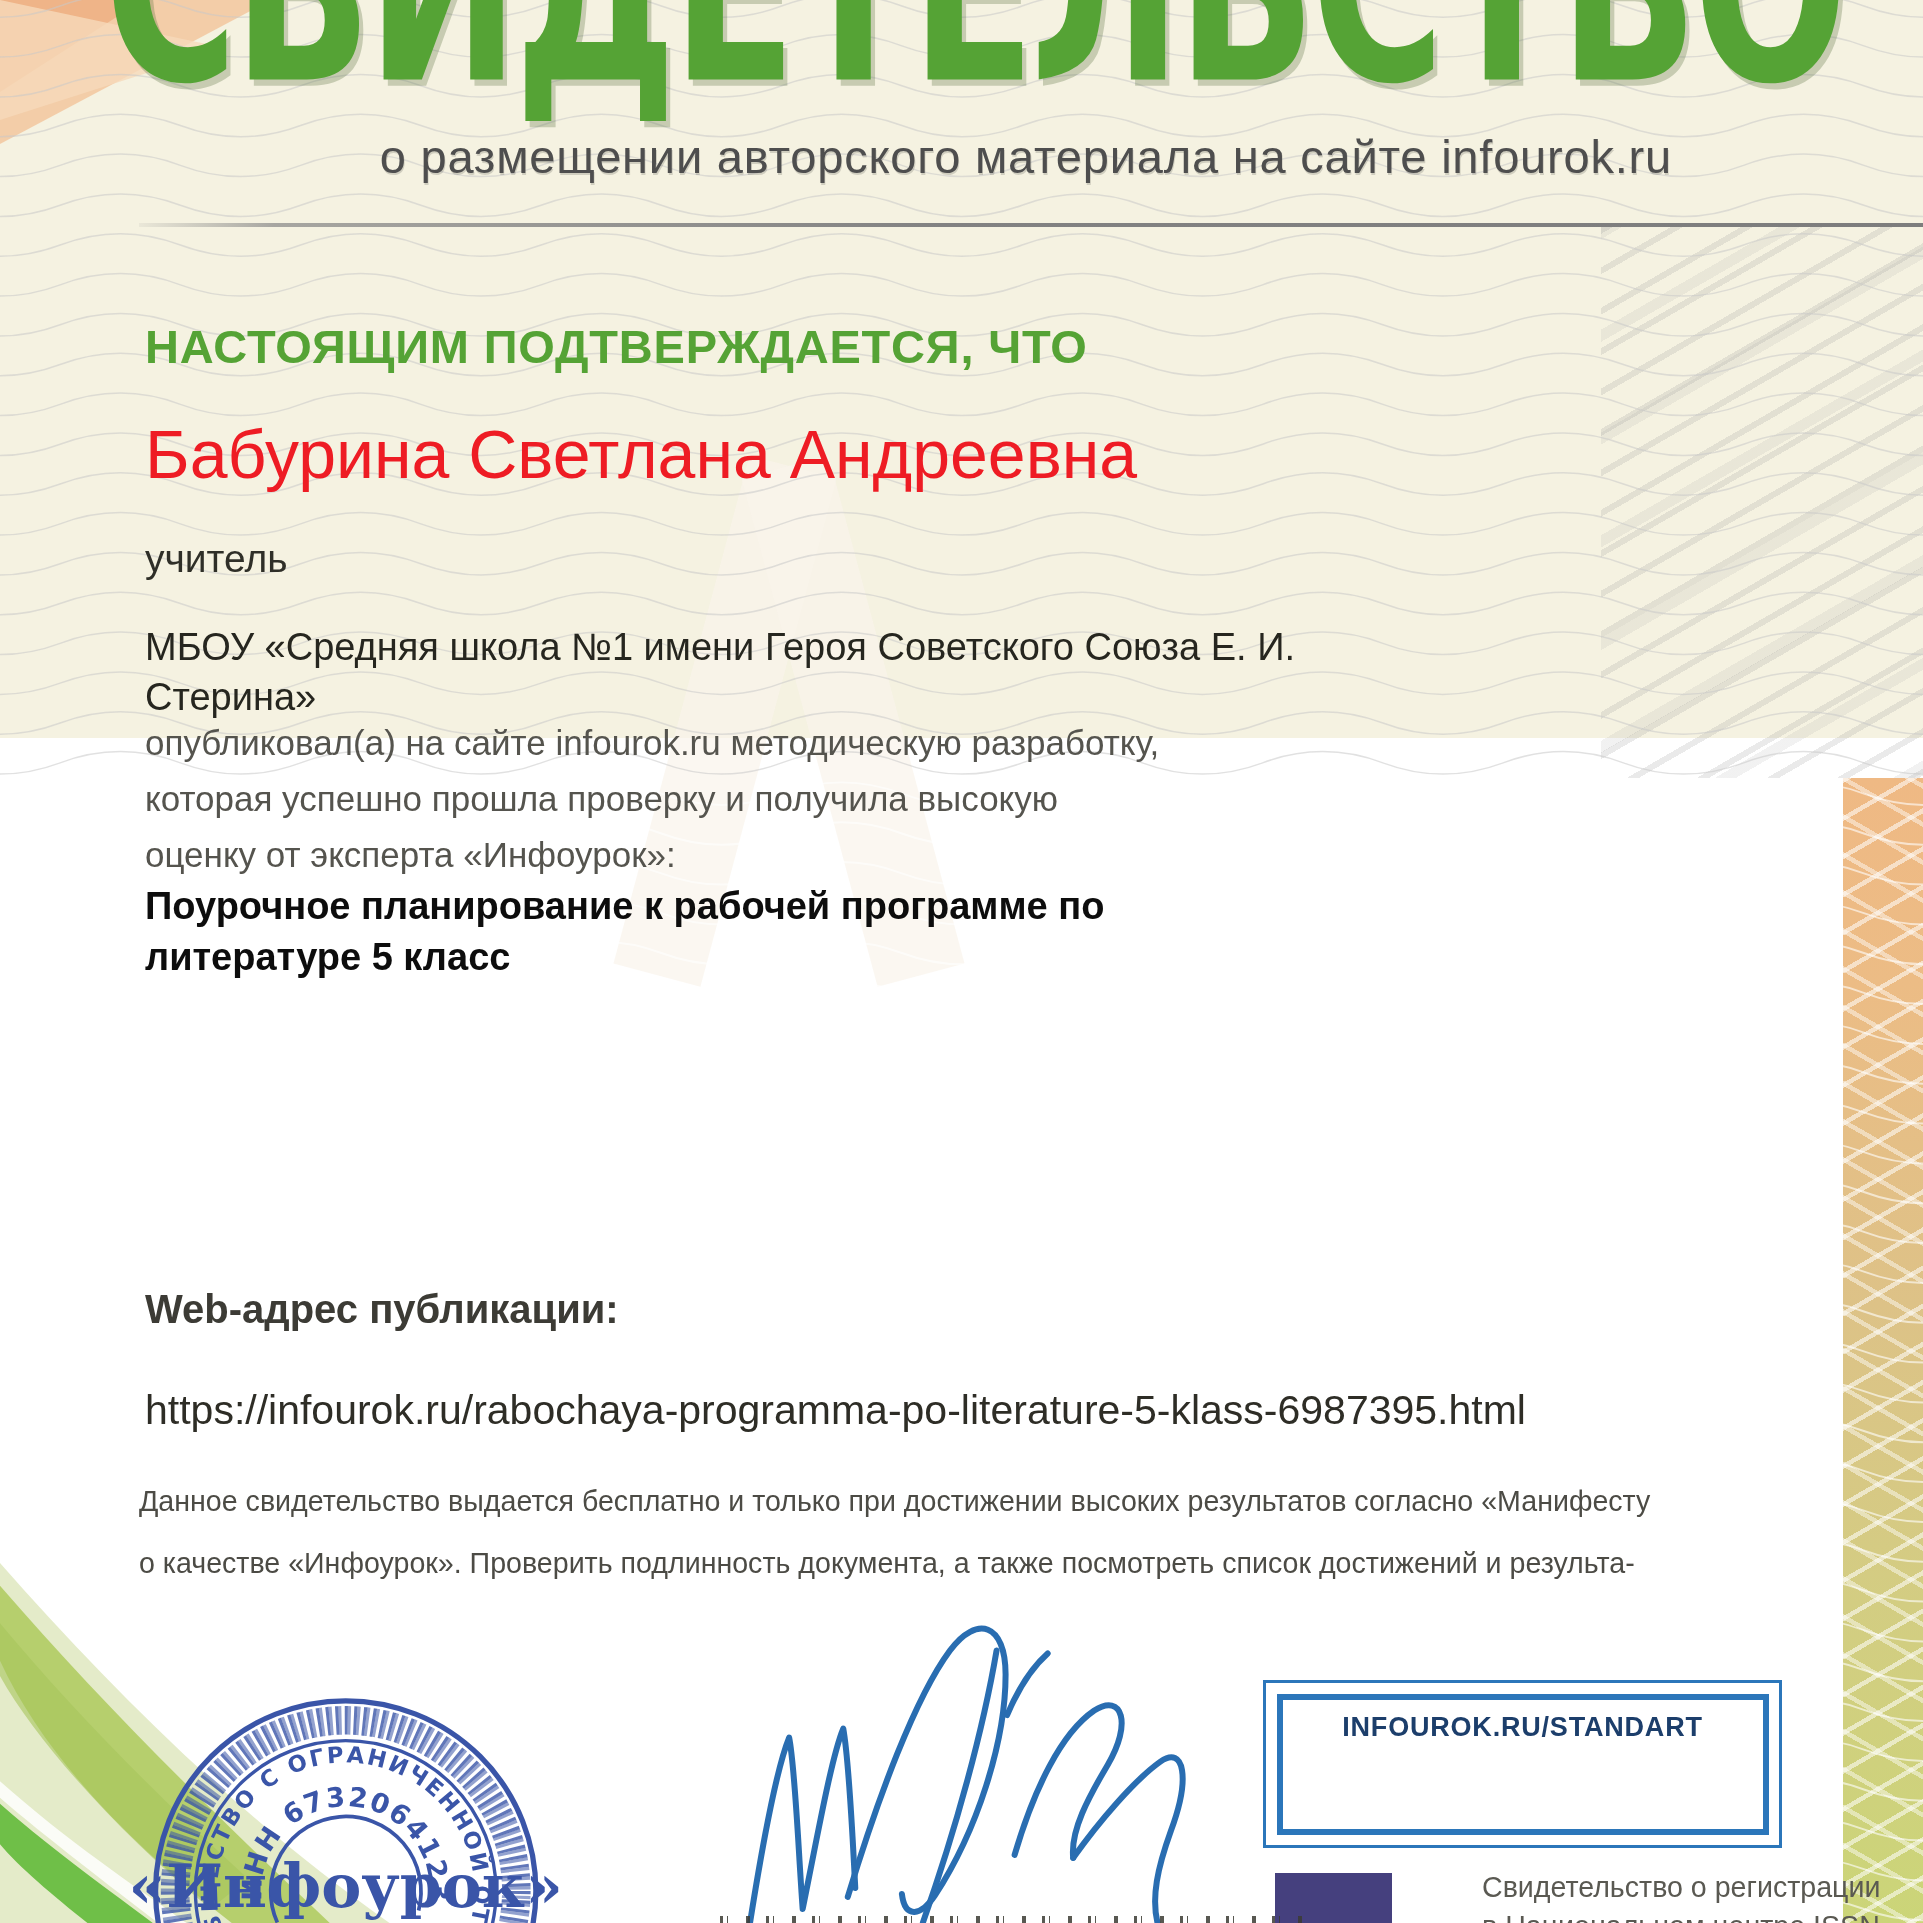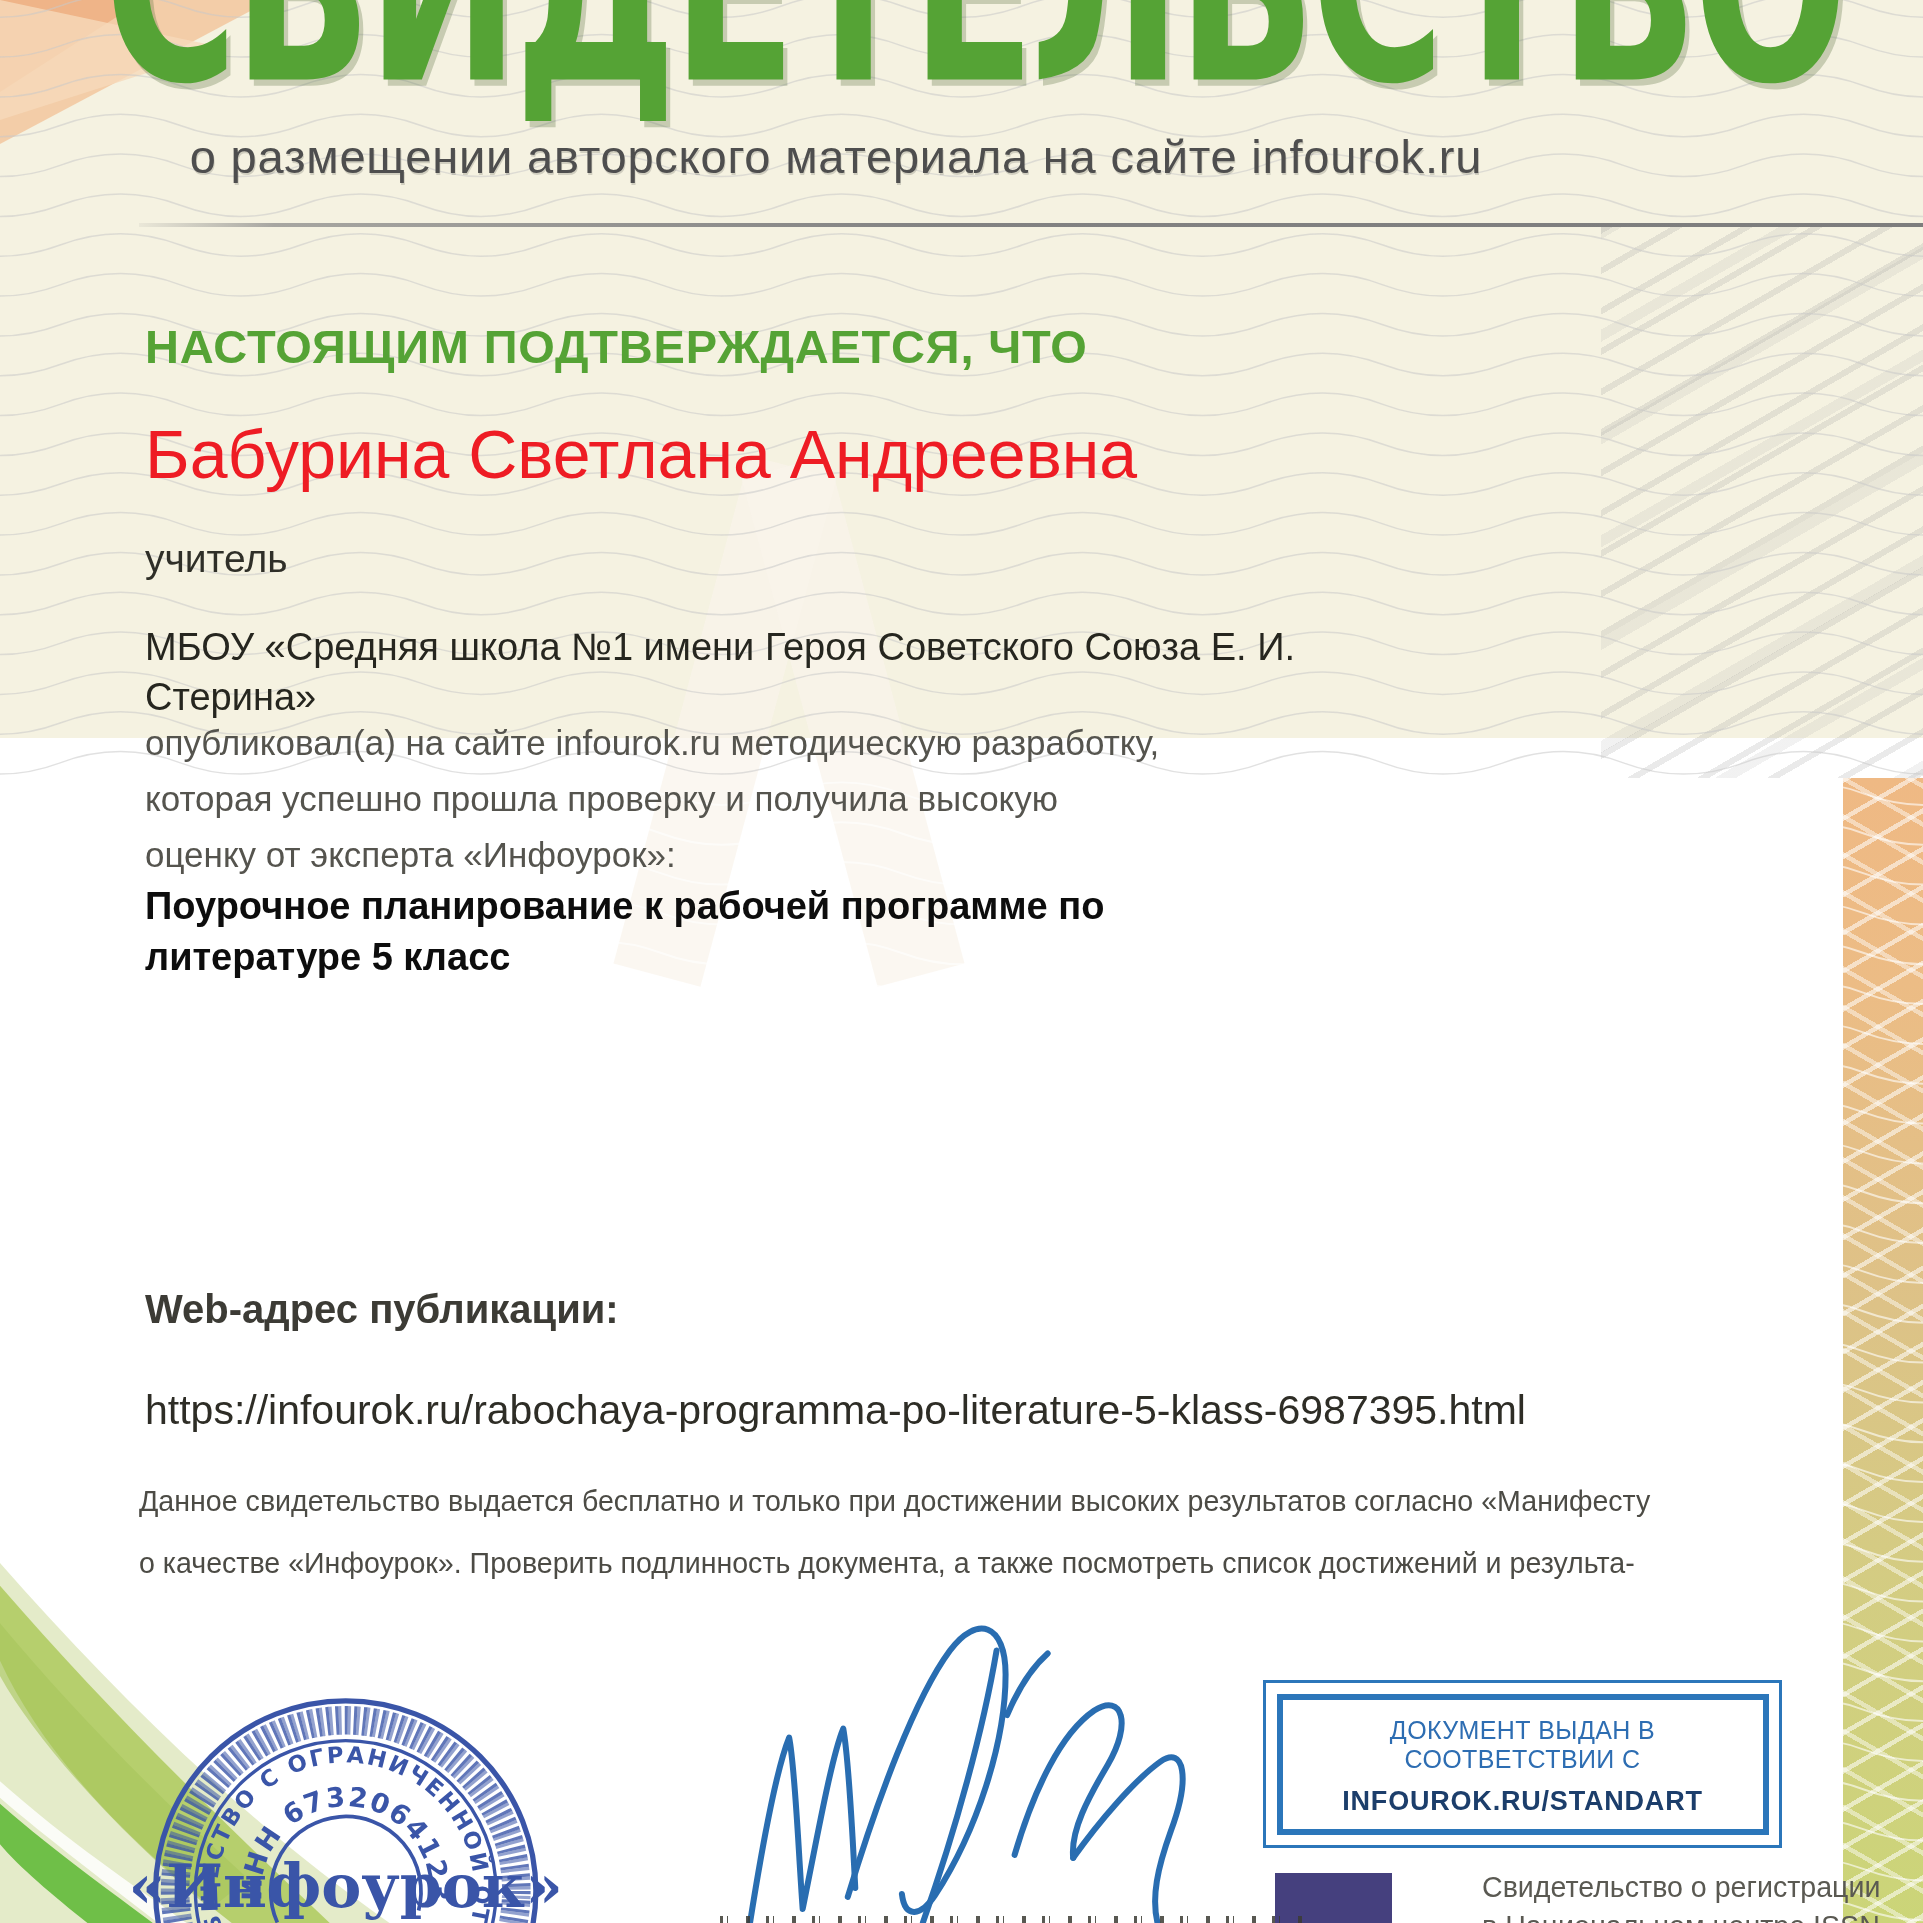--- a/index.html
+++ b/index.html
@@ -42,21 +42,21 @@
        transform:rotate(-15deg);}
 
   .divider{left:139px;top:223px;width:1785px;height:3.8px;
     background:linear-gradient(90deg,rgba(140,140,140,.1) 0,rgba(134,134,134,.7) 135px,#828282 45%,#7d7d7d 100%);}
 
   
   .big-title{left:104px;top:-144px;font-family:"DejaVu Sans",sans-serif;font-weight:bold;
     font-size:192px;line-height:1;letter-spacing:-5.3px;color:#55a335;white-space:nowrap;
     transform:scale(.95,1.38);transform-origin:0 0;
     text-shadow:4.5px 4.5px 0 rgba(80,105,55,.28);}
-  .subtitle{left:0;top:129px;width:1672px;text-align:center;font-size:47px;color:#4e4e4e;
+  .subtitle{left:0;top:129px;width:1672px;text-align:right;font-size:47px;color:#4e4e4e;
     letter-spacing:0.8px;text-shadow:0.8px 1.5px 0 rgba(0,0,0,.15);}
   .confirm{left:145px;top:319px;font-size:47px;font-weight:bold;color:#55a335;letter-spacing:0.8px;}
   .name{left:145px;top:415px;font-size:68px;color:#ee1c24;}
   .role{left:145px;top:537px;font-size:39px;color:#2f2f28;}
   .school{left:145px;top:622px;font-size:38px;line-height:50px;color:#26261f;}
   .statement{left:145px;top:715px;font-size:35px;line-height:56px;color:#55544e;}
   .work{left:145px;top:881px;font-size:38px;font-weight:bold;line-height:51px;color:#0d0d0d;}
   .web-heading{left:145px;top:1287px;font-size:40px;font-weight:bold;color:#3c3b35;}
   .url{left:145px;top:1387px;font-size:41px;color:#2e2d26;}
   .fineprint{left:139px;top:1470px;font-size:28.6px;line-height:62px;color:#4c4b45;}
@@ -210,21 +210,20 @@
       <path d="M 1128 2524 C 1168 2392 1218 2258 1264 2196 C 1300 2148 1338 2160 1338 2228 C 1338 2318 1300 2436 1244 2522 C 1226 2549 1204 2554 1200 2520"></path>
       <path d="M 1326 2196 C 1308 2302 1272 2434 1228 2558"></path>
       <path d="M 1350 2468 C 1376 2380 1412 2306 1456 2276 C 1494 2252 1506 2294 1474 2348 C 1448 2392 1424 2436 1428 2472"></path>
       <path d="M 1428 2472 C 1462 2424 1510 2368 1544 2344 C 1576 2322 1584 2366 1558 2436 C 1540 2486 1532 2524 1540 2558"></path>
       <path d="M 1340 2282 C 1356 2244 1376 2216 1394 2200"></path>
     </g>
   </svg>
 
   <div class="abs manifest-box">
     <div class="manifest-inner">
-      <div class="manifest-l1">ДОКУМЕНТ ВЫДАН В СООТВЕТСТВИИ С</div>
       <div class="manifest-l3">INFOUROK.RU/STANDART</div>
     </div>
   </div>
 
   <div class="abs issn-square"></div>
   <div class="abs issn-note">
     <div>Свидетельство о регистрации</div>
     <div>в Национальном центре ISSN</div>
   </div>
 

